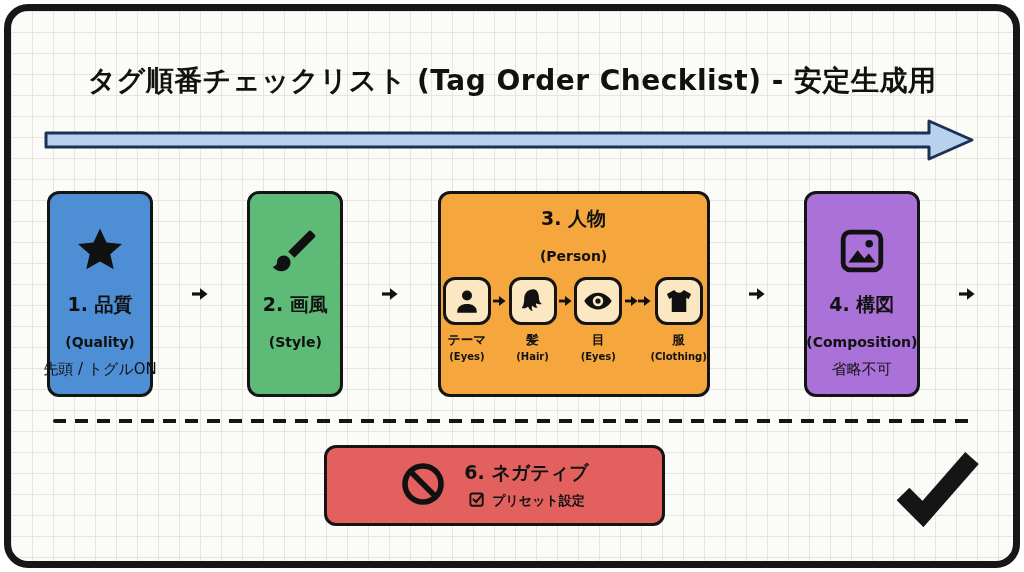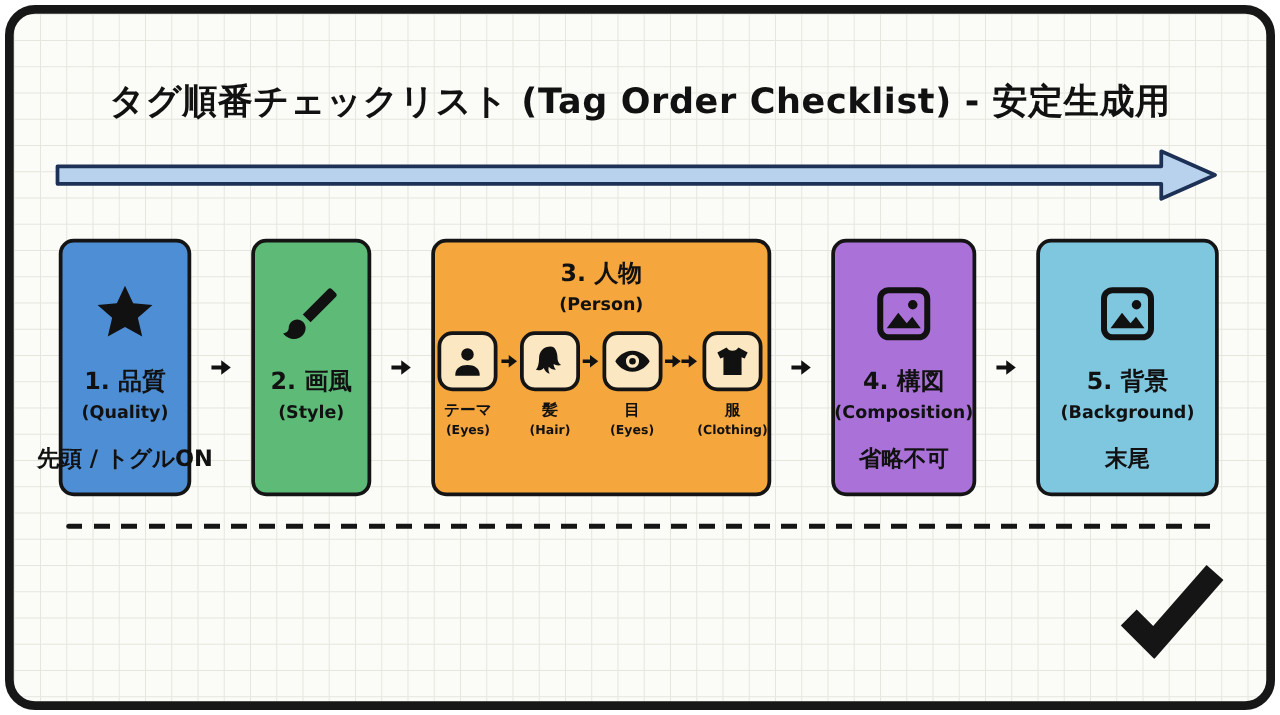--- a/index.html
+++ b/index.html
@@ -38,22 +38,22 @@
   }
   .w1 { width: 106px; }
   .w2 { width: 96px; }
   .w3 { width: 272px; padding-top: 12px; }
   .w4 { width: 116px; }
   .w5 { width: 146px; }
 
   .icon-lg { height: 58px; display: flex; align-items: center; justify-content: center; }
   .step-title { font-size: 19px; font-weight: bold; margin-top: 12px; white-space: nowrap; }
   .w3 .step-title { margin-top: 0; }
-  .step-subtitle { font-size: 14px; font-weight: bold; margin-top: 4px; white-space: nowrap; }
-  .step-note { font-size: 18px; font-weight: bold; margin-top: auto; margin-bottom: 15px; white-space: nowrap; }
+  .step-subtitle { font-size: 14px; font-weight: bold; margin-top: 16px; white-space: nowrap; }
+  .step-note { font-size: 15px; font-weight: normal; margin-top: auto; margin-bottom: 15px; white-space: nowrap; }
 
   .connector { align-self: center; display: flex; flex: none; }
 
   .sub-row { display: flex; align-items: flex-start; justify-content: center; margin-top: 13px; width: 100%; }
   .sub-step { width: 56px; display: flex; flex-direction: column; align-items: center; }
   .mini-box {
     width: 48px; height: 48px; border: 3px solid #141414; border-radius: 12px;
     display: flex; align-items: center; justify-content: center;
   }
   .mini-connector { margin-top: 18px; flex: none; display: flex; }
@@ -227,37 +227,45 @@
         <div class="step-note">省略不可</div>
       </div>
 
       <span class="connector">
         <svg width="16" height="14" viewBox="0 0 16 14">
             <line x1="0" y1="7" x2="9" y2="7" stroke="#111" stroke-width="3.2"></line>
             <polygon fill="#111" points="8,1.2 15.6,7 8,12.8"></polygon>
           </svg>
       </span>
 
-      <div class="step-box w5" style="background-color: rgb(127, 198, 223);">
-        <span class="icon-lg">
-          <svg width="48" height="48" viewBox="0 0 24 24">
-              <rect x="2.6" y="2.6" width="18.8" height="18.8" rx="3.4" fill="none" stroke="#111" stroke-width="2.4"></rect>
-              <circle cx="15.6" cy="8.4" r="1.9" fill="#111"></circle>
-              <path fill="#111" d="M5.2 17.8l4.6-6.2 3.4 4.2 2.2-2.6 3.4 4.6z"></path>
-            </svg>
-        </span>
-        <div class="step-title">5. 背景</div>
-        <div class="step-subtitle">(Background)</div>
-        <div class="step-note">末尾</div>
-      </div>
 
     </div>
 
     <div class="divider"></div>
 
+    <div class="negative-box" style="background-color: rgb(226, 96, 93);">
+      <span>
+        <svg width="46" height="46" viewBox="0 0 24 24">
+            <circle cx="12" cy="12" r="9.4" fill="none" stroke="#111" stroke-width="2.9"></circle>
+            <line x1="5.6" y1="5.6" x2="18.4" y2="18.4" stroke="#111" stroke-width="2.9"></line>
+          </svg>
+      </span>
+      <div class="neg-text">
+        <div class="neg-title">6. ネガティブ</div>
+        <div class="neg-sub">
+          <span>
+            <svg width="18" height="18" viewBox="0 0 24 24">
+                <rect x="3.2" y="4.6" width="16.4" height="16.4" rx="3" fill="none" stroke="#111" stroke-width="2.5"></rect>
+                <path d="M7.4 12.6l3.4 3.4 8.4-9.8" fill="none" stroke="#111" stroke-width="2.8" stroke-linecap="round"></path>
+              </svg>
+          </span>
+          <span class="neg-sub-label">プリセット設定</span>
+        </div>
+      </div>
+    </div>
 
     <span class="big-check">
       <svg width="84" height="78" viewBox="0 0 84 78">
           <path d="M8 45 L28 65 L77 9" fill="none" stroke="#151515" stroke-width="18"></path>
         </svg>
     </span>
 
   </div>
 </div>
 

